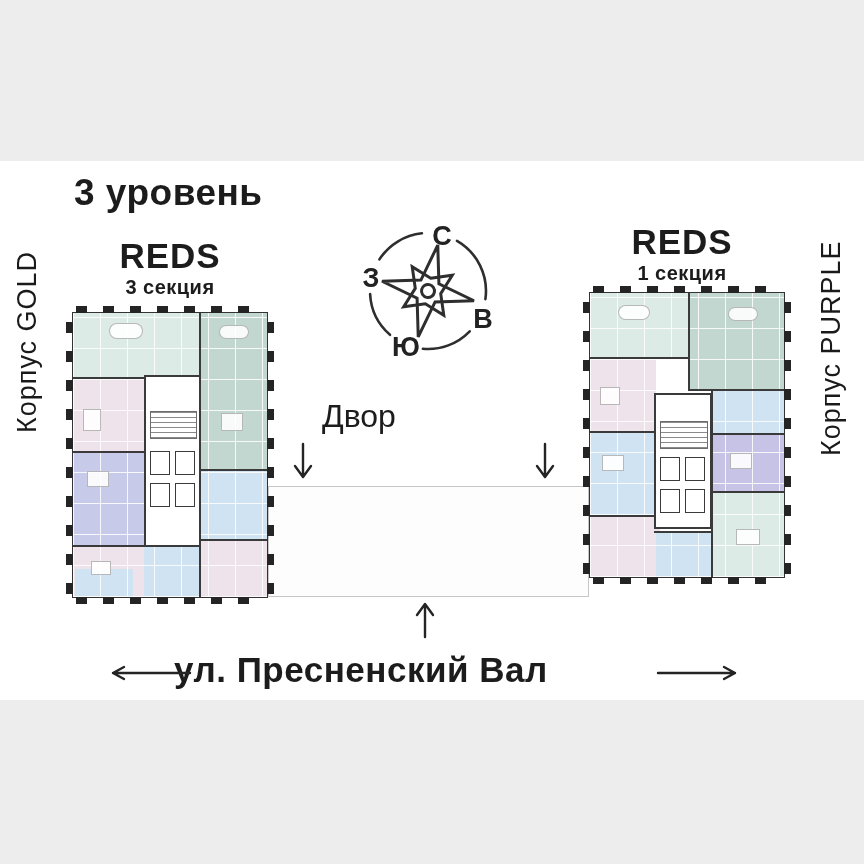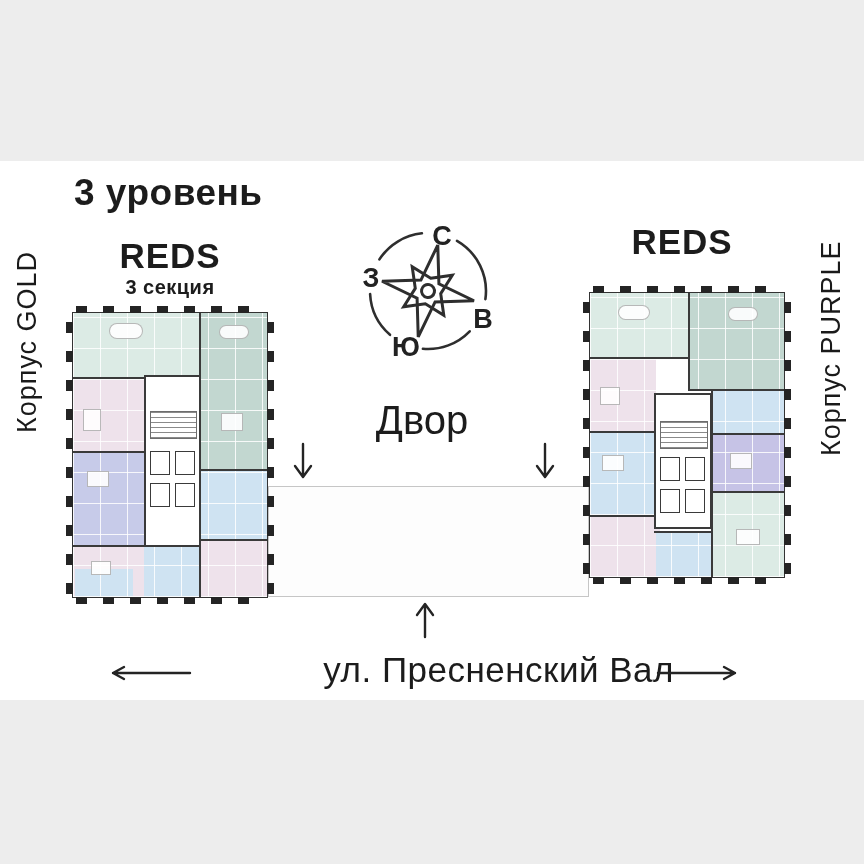--- a/index.html
+++ b/index.html
@@ -5,22 +5,22 @@
   html,body{margin:0;padding:0;}
   body{width:864px;height:864px;background:var(--bg,#ededed);font-family:"Liberation Sans","DejaVu Sans",sans-serif;color:var(--ink,#1c1c1c);}
   .stage{position:relative;width:864px;height:864px;overflow:hidden;}
   .band-white{position:absolute;left:0;top:161px;width:864px;height:539px;background:var(--canvas,#fff);}
   
   .page-title{position:absolute;left:74px;top:172px;font-size:37px;font-weight:bold;letter-spacing:.5px;}
   .bldg-label{position:absolute;width:220px;text-align:center;}
   .bldg-label .nm{font-size:35px;font-weight:bold;letter-spacing:1px;line-height:1.0;}
   .bldg-label .sec{font-size:20px;font-weight:bold;margin-top:3px;letter-spacing:.5px;}
   .corpus{position:absolute;writing-mode:vertical-rl;transform:rotate(180deg);font-size:27px;letter-spacing:1px;color:#1a1a1a;text-align:center;}
-  .dvor{position:absolute;left:322px;top:398px;width:200px;text-align:center;font-size:40px;}
-  .street{position:absolute;left:174px;top:650px;width:500px;text-align:right;font-size:35px;letter-spacing:.5px;}
+  .dvor{position:absolute;left:322px;top:398px;width:200px;text-align:left;font-size:32px;}
+  .street{position:absolute;left:174px;top:650px;width:500px;text-align:left;font-size:35px;letter-spacing:.5px;font-weight:bold;}
   
   .courtyard{position:absolute;left:268px;top:486px;width:321px;height:111px;background:#fdfdfd;border:1px solid var(--courtyard_border,#c6c6c6);box-sizing:border-box;}
   
   .plan{position:absolute;width:196px;height:286px;background:#fff;border:1.5px solid var(--wall,#333);box-sizing:border-box;}
   .plan .z{position:absolute;display:block;}
   .z.mint{background:var(--mint,#dcebe5);}
   .z.sage{background:var(--sage,#c2d7d0);}
   .z.pink{background:var(--pink,#eee2eb);}
   .z.peri{background:var(--periwinkle,#c7cbe9);}
   .z.lav{background:var(--lavender,#c6c3e6);}
@@ -55,20 +55,21 @@
   <div class="band-white"></div>
 
   <div class="page-title">3 уровень</div>
 
   <div class="bldg-label" style="left:60px;top:238px;">
     <div class="nm">REDS</div>
     <div class="sec">3 секция</div>
   </div>
   <div class="bldg-label" style="left:572px;top:224px;">
     <div class="nm">REDS</div>
+    <div class="sec">1 секция</div>
   </div>
 
   <div class="corpus" style="left:12px;top:238px;height:208px;">Корпус GOLD</div>
   <div class="corpus" style="left:816px;top:228px;height:240px;">Корпус PURPLE</div>
 
   <svg class="compass" width="152" height="152" viewBox="-76 -76 152 152">
     <path class="ln" d="M 29 -50.2 A 58 58 0 0 1 57.4 8.1"></path>
     <path class="ln" d="M 41.7 40.3 A 58 58 0 0 1 -5.1 57.8"></path>
     <path class="ln" d="M -38 43.8 A 58 58 0 0 1 -57.9 3"></path>
     <path class="ln" d="M -48.6 -31.6 A 58 58 0 0 1 -6.1 -57.7"></path>

